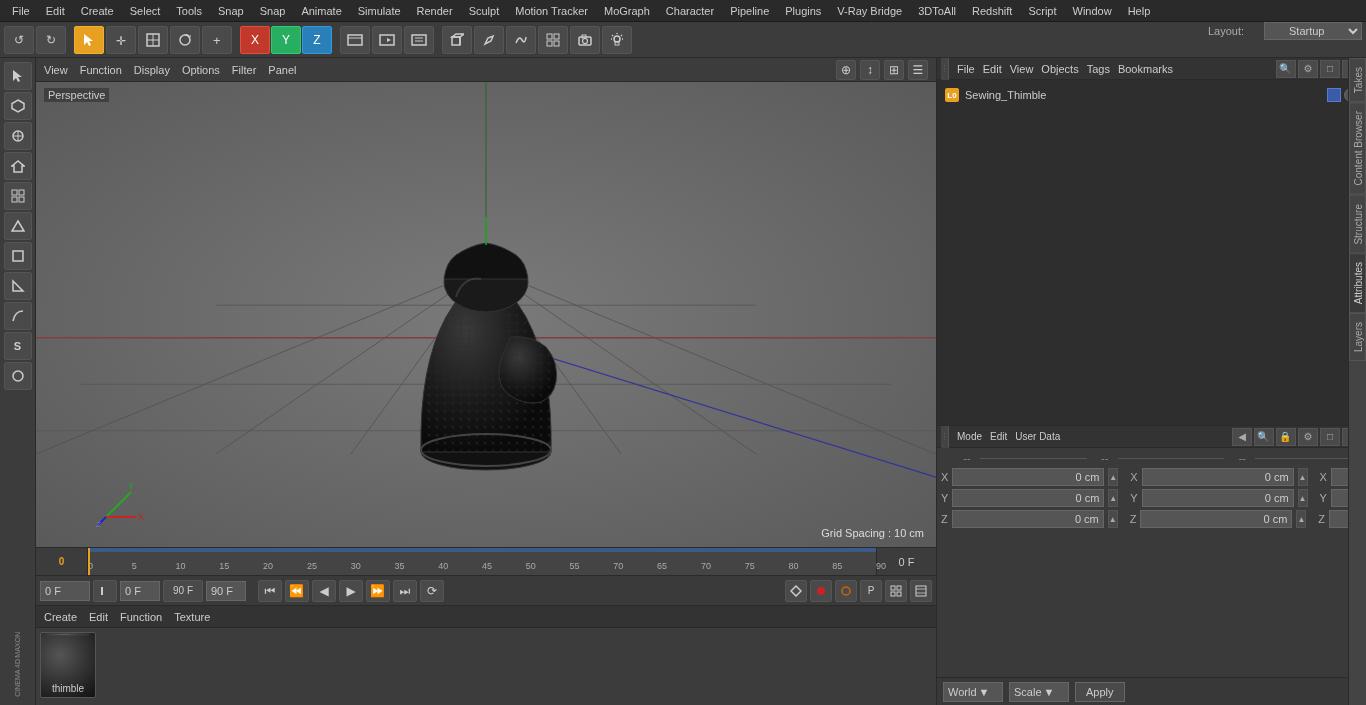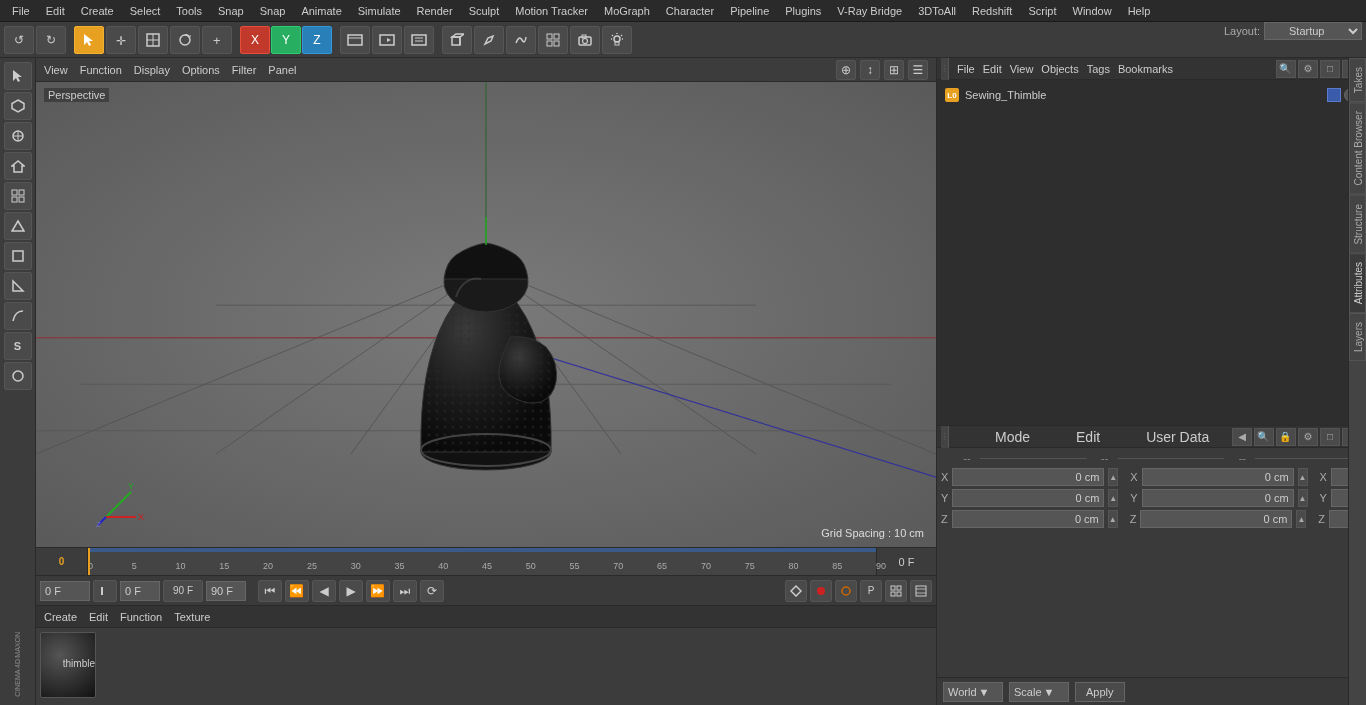--- a/index.html
+++ b/index.html
@@ -27,21 +27,21 @@
       padding: 2px 8px;
       color: #ccc;
       font-size: 11px;
       cursor: pointer;
       white-space: nowrap;
     }
     #layout-section {
       margin-left: auto;
       display: flex;
       align-items: center;
-      gap: 4px;
+      gap: 20px;
       margin-top: 41px;
     }
     .layout-label { color: #aaa; font-size: 11px; }
     .layout-select {
       background: #555;
       border: 1px solid #666;
       color: #ccc;
       font-size: 11px;
       padding: 1px 20px;
       height: 18px;
@@ -292,20 +292,21 @@
       gap: 6px;
       align-items: center;
     }
     #material-thumb {
       width: 56px;
       height: 66px;
       background: radial-gradient(circle at 35% 35%, #555, #111);
       border: 1px solid #555;
       border-radius: 2px;
       display: flex;
+      flex-direction: column;
       align-items: center;
       justify-content: flex-end;
       padding-bottom: 3px;
       gap: 43px;
     }
     .mat-thumb-circle {
       width: 44px;
       height: 44px;
       border-radius: 50%;
       background: radial-gradient(circle at 35% 35%, #666, #1a1a1a);
@@ -415,21 +416,21 @@
     }
     #attr-header {
       height: 22px;
       background: #333;
       display: flex;
       align-items: center;
       padding: 0 4px;
       gap: 8px;
       border-bottom: 1px solid #2a2a2a;
     }
-    .attr-menu { font-size: 14px; color: #ccc; cursor: pointer; margin-left: 38px; }
+    .attr-menu { font-size: 10px; color: #ccc; cursor: pointer; }
     #coord-panel {
       flex: 1;
       background: #3a3a3a;
       padding: 4px;
     }
     .coord-row {
       display: flex;
       align-items: center;
       gap: 4px;
       margin-bottom: 3px;

